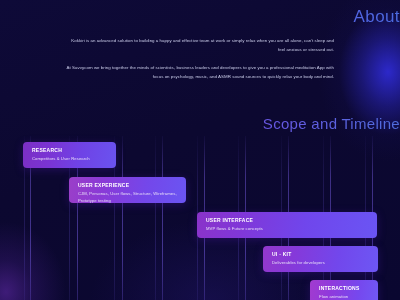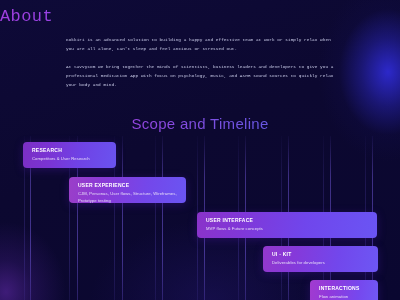--- a/index.html
+++ b/index.html
@@ -29,22 +29,21 @@
       linear-gradient(160deg, #0e0a38 0%, #0c0830 45%, #0a0730 100%);
     overflow: hidden;
   }
 
   
   .about-section {
     position: absolute;
     left: 0;
     top: 0;
     width: 400px;
-    text-align: left;
-    font-family: Liberation Mono, monospace;
+    text-align: right;
   }
 
   .about-title {
     margin-top: 7px;
     font-size: 17px;
     font-weight: 400;
     letter-spacing: 0.4px;
     background: linear-gradient(90deg, #a13fe0 0%, #8a46e8 35%, #5b5ce8 70%, #4b6ae0 100%);
     -webkit-background-clip: text;
     background-clip: text;
@@ -66,21 +65,21 @@
     font-weight: 400;
   }
   .about-para + .about-para { margin-top: 9px; }
 
   
   .scope-title {
     position: absolute;
     left: 0;
     top: 115px;
     width: 400px;
-    text-align: center;
+    text-align: right;
     font-size: 15px;
     font-weight: 400;
     letter-spacing: 0.3px;
     background: linear-gradient(90deg, #b23fd8 0%, #9a44e0 30%, #6a56e4 65%, #4f6cdc 100%);
     -webkit-background-clip: text;
     background-clip: text;
     color: transparent;
     -webkit-text-fill-color: transparent;
   }
 

